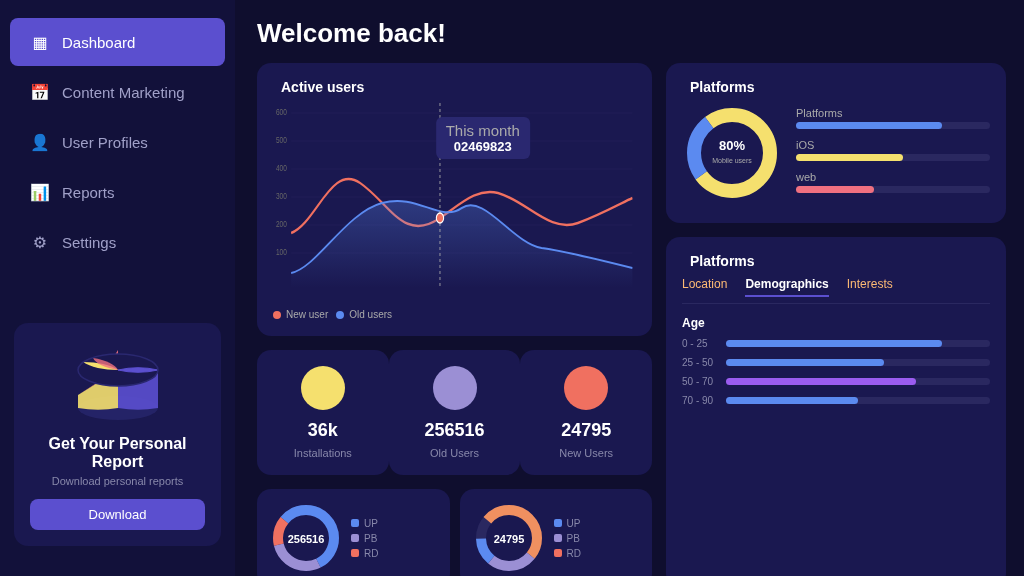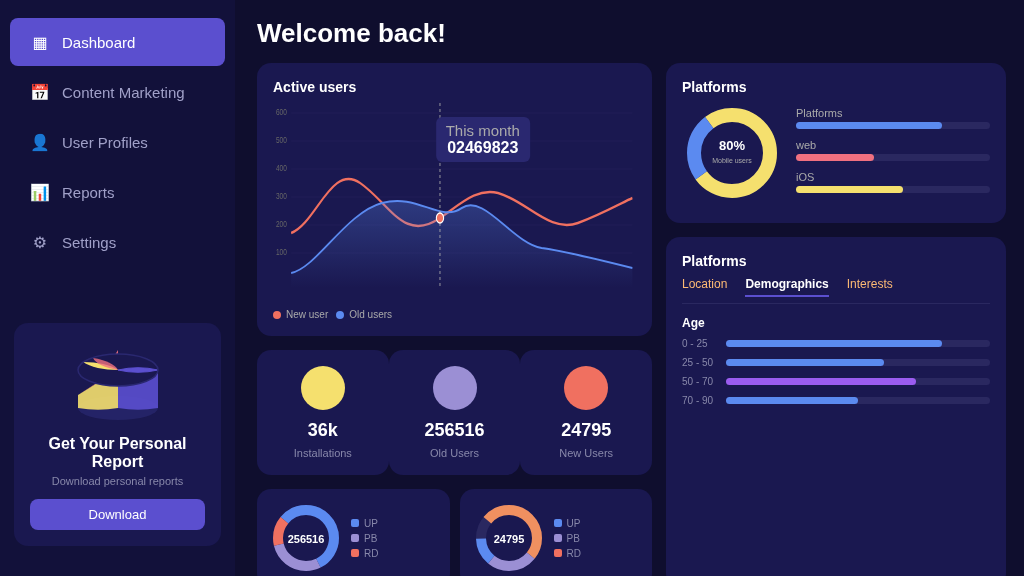--- a/index.html
+++ b/index.html
@@ -127,20 +127,21 @@
 
     
     .chart-card {
       flex: 1;
     }
     .card-title {
       font-size: 14px;
       font-weight: 600;
       color: #fff;
       margin-bottom: 8px;
+      margin-left: 8px;
     }
 
     
     .chart-area {
       width: 100%;
       height: 200px;
       position: relative;
     }
 
     
@@ -320,21 +321,21 @@
       text-align: center;
       pointer-events: none;
     }
     .tooltip-month {
       color: #aaa;
       font-size: 15px;
     }
     .tooltip-value {
       color: #fff;
       font-weight: 700;
-      font-size: 16px;
+      font-size: 13px;
     }
   </style>
 </head>
 <body>
 
 <aside class="sidebar">
   <nav class="sidebar-nav">
 
   <div class="nav-item active">
     <span class="nav-icon">▦</span>
@@ -543,29 +544,29 @@
           </div>
 
           <div class="platform-bars">
             <div class="platform-bar-item">
               <div class="platform-bar-label">Platforms</div>
               <div class="bar-track">
                   <div class="bar-fill" style="width:75%;background:#5b8af0;"></div>
                 </div>
             </div>
             <div class="platform-bar-item">
+              <div class="platform-bar-label">iOS</div>
+              <div class="bar-track">
+                  <div class="bar-fill" style="width:55%;background:#f5e06e;"></div>
+                </div>
+            </div>
+            <div class="platform-bar-item">
               <div class="platform-bar-label">web</div>
               <div class="bar-track">
                   <div class="bar-fill" style="width:40%;background:#f07080;"></div>
-                </div>
-            </div>
-            <div class="platform-bar-item">
-              <div class="platform-bar-label">iOS</div>
-              <div class="bar-track">
-                  <div class="bar-fill" style="width:55%;background:#f5e06e;"></div>
                 </div>
             </div>
           </div>
         </div>
       </div>
 
       <div class="card demo-card">
         <div class="card-title">Platforms</div>
         <div class="demo-tabs">
           <span class="demo-tab">Location</span>

